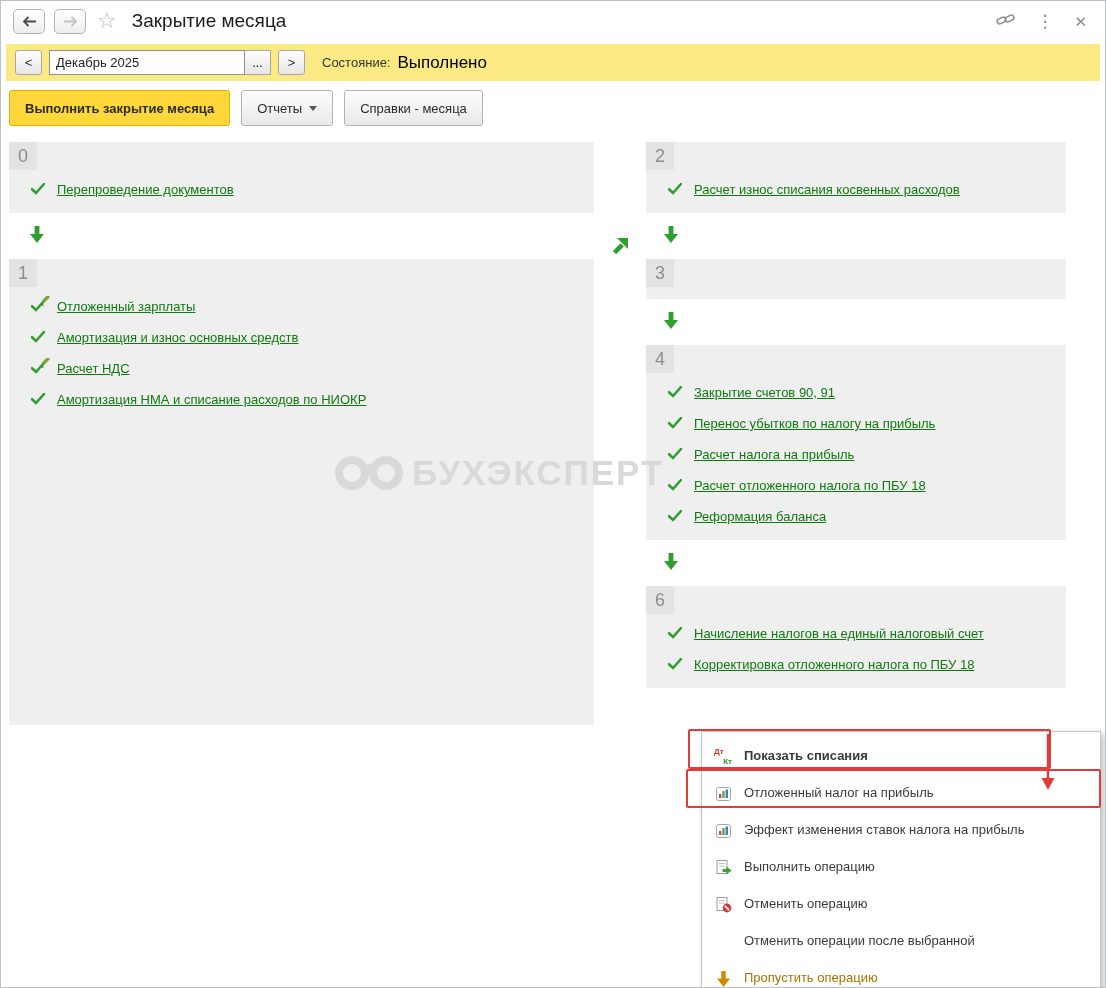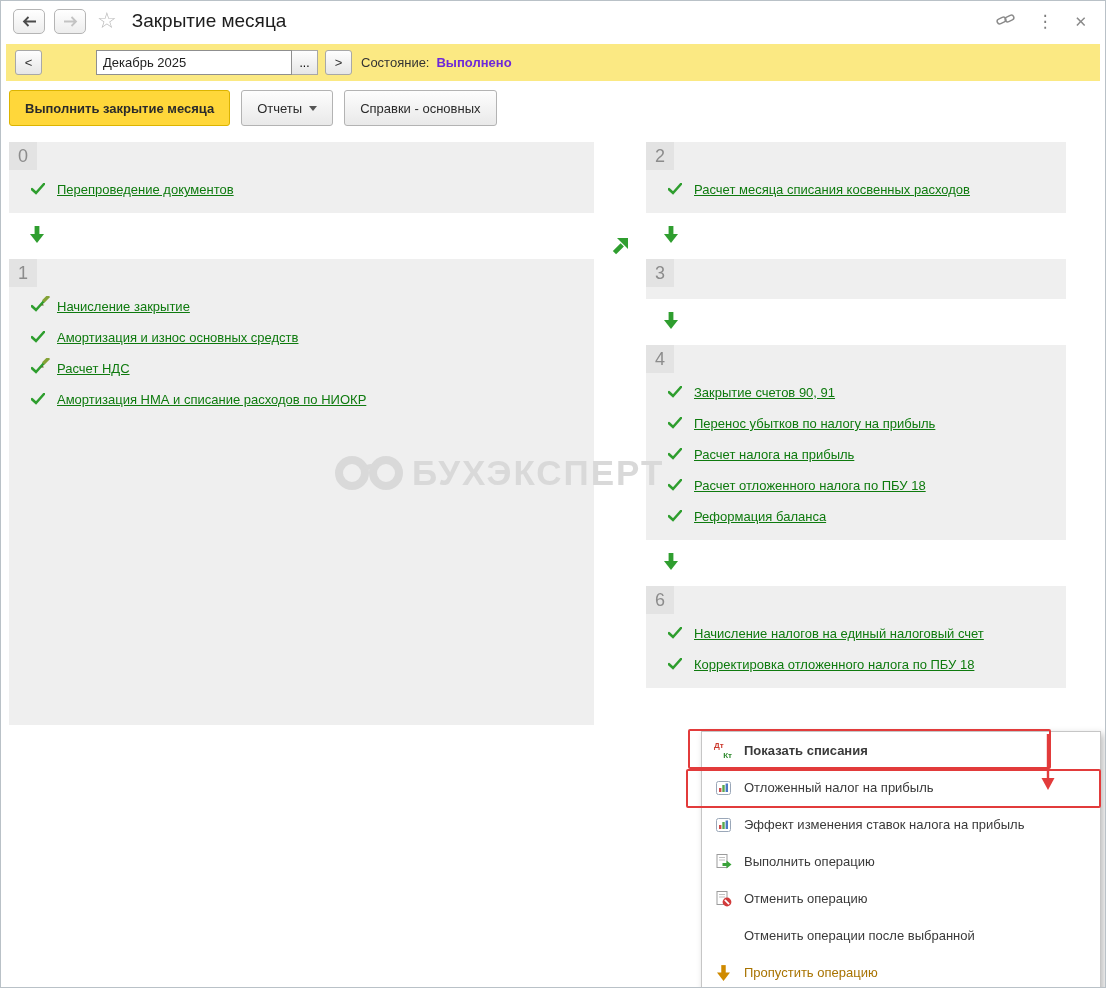--- a/index.html
+++ b/index.html
@@ -18,27 +18,27 @@
   .star { font-size:22px; color:#b8b8b8; line-height:1; margin-left:2px; }
   .win-title { font-size:19px; color:#1d1d1d; margin-left:6px; }
   .titlebar .spacer { flex:1; }
   .tb-icon { color:#7d7d7d; font-size:17px; padding:2px 6px; cursor:pointer; line-height:1; }
   .tb-icon.close { font-size:15px; color:#8a8a8a; }
 
   
   .period-bar { margin:3px 5px 0; background:#fbe983; height:37px; display:flex; align-items:center; gap:7px; padding:0 9px; }
   .sq-btn { min-width:27px; height:25px; border:1px solid #a8a8a8; border-radius:3px;
     background:linear-gradient(#fefefe,#e6e6e6); font-size:13px; color:#333; display:flex; align-items:center; justify-content:center; cursor:pointer; }
-  .period-field { display:flex; align-items:center;margin-left:47px; }
+  .period-field { display:flex; align-items:center; }
   .period-field input { width:196px; height:25px; border:1px solid #8f8f8f; padding:0 6px; font-size:13px;
     font-family:"Liberation Sans","DejaVu Sans",sans-serif; color:#222; background:#fff; }
   .dots-btn { width:26px; height:25px; border:1px solid #a8a8a8; border-left:none; background:linear-gradient(#fefefe,#e6e6e6);
     font-size:12px; display:flex; align-items:flex-end; justify-content:center; padding-bottom:4px; cursor:pointer; }
-  .status-label { margin-left:2px; font-size:13px; color:#333; }
-  .status-value { font-size:13px; font-weight:bold; color:#6d28d9; }
+  .status-label { margin-left:10px; font-size:13px; color:#333; }
+  .status-value { font-size:17px; font-weight:normal; color:#000000; }
 
   
   .toolbar { display:flex; align-items:center; gap:11px; padding:9px 8px 8px; }
   .btn { height:36px; padding:0 15px; border:1px solid #b3b3b3; border-radius:3px;
     background:linear-gradient(#fdfdfd,#e9e9e9); font-size:13px; color:#2b2b2b; display:flex; align-items:center; gap:7px; cursor:pointer;
     font-family:"Liberation Sans","DejaVu Sans",sans-serif; }
   .btn-primary { background:#ffd73a; border:1px solid #dcb400; font-weight:bold; }
   .caret { width:0; height:0; border-left:4px solid transparent; border-right:4px solid transparent; border-top:5px solid #555; }
 
   
@@ -61,21 +61,21 @@
   .arrow-row-r { padding-left:18px; }
   .diag-arrow { position:absolute; top:96px; left:16px; }
 
   
   .watermark { position:absolute; left:333px; top:452px; display:flex; align-items:flex-start; gap:4px; pointer-events:none; }
   .watermark .wm-text { font-size:35px; font-weight:bold; color:#d9d9d9; letter-spacing:2px; }
 
   
   .context-menu { position:absolute; left:700px; top:730px; width:400px; background:#fff;
     border:1px solid #c6c6c6; box-shadow:3px 3px 7px rgba(0,0,0,.25); z-index:40; }
-  .menu-item { height:37px; display:flex; align-items:center; gap:11px; padding:4px 12px; font-size:13px; color:#3a3a3a; cursor:pointer; }
+  .menu-item { height:37px; display:flex; align-items:flex-start; gap:11px; padding:16px 12px; font-size:13px; color:#3a3a3a; cursor:pointer; }
   .menu-item.bold .mi-label { font-weight:bold; }
   .menu-item.orange .mi-label { color:#a87300; }
   .mi-icon { width:19px; height:17px; display:inline-flex; align-items:center; justify-content:center; flex:none; position:relative; }
   .dtkt .dt { position:absolute; top:-1px; left:0; font-size:8px; font-weight:bold; color:#cc3a2e; }
   .dtkt .kt { position:absolute; bottom:-1px; right:1px; font-size:8px; font-weight:bold; color:#2d8a2d; }
 
   
   .red-box { position:absolute; border:2px solid #e23b3b; border-radius:2px; z-index:60; pointer-events:none; }
   .red-box-1 { left:687px; top:728px; width:363px; height:40px; }
   .red-box-2 { left:685px; top:768px; width:415px; height:39px; }
@@ -122,21 +122,21 @@
   <span class="status-label">Состояние:</span>
   <span class="status-value">Выполнено</span>
 </div>
 
 <div class="toolbar">
   <button class="btn btn-primary">Выполнить закрытие месяца</button>
   <button class="btn">
     <span>Отчеты</span>
     <span class="caret"></span>
   </button>
-  <button class="btn">Справки - основных</button>
+  <button class="btn">Справки - месяца</button>
 </div>
 
 <div class="content">
 
   <div class="col-left">
     <div class="block">
       <div class="block-num">0</div>
       <div class="op-row">
         <span class="ic">
             <svg width="14" height="12" viewBox="0 0 14 12">
@@ -159,21 +159,21 @@
       <div class="op-row">
         <span class="ic">
           <svg width="14" height="12" viewBox="0 0 14 12">
               <path d="M1 6.2 L5 10 L13 1" stroke="#2e9e2e" stroke-width="2.6" fill="none" stroke-linecap="round"></path>
             </svg>
           <svg class="pen" width="10" height="10" viewBox="0 0 10 10">
               <rect x="3.4" y="-1.4" width="3.4" height="8" transform="rotate(45 5 2.6)" fill="#84a236"></rect>
               <polygon points="1.2,7.4 3.1,9.3 0.2,9.8" fill="#5d712a"></polygon>
             </svg>
         </span>
-        <a class="op-link">Начисление закрытие</a>
+        <a class="op-link">Отложенный зарплаты</a>
       </div>
       <div class="op-row">
         <span class="ic">
             <svg width="14" height="12" viewBox="0 0 14 12">
               <path d="M1 6.2 L5 10 L13 1" stroke="#2e9e2e" stroke-width="2.6" fill="none" stroke-linecap="round"></path>
             </svg>
           </span>
         <a class="op-link">Амортизация и износ основных средств</a>
       </div>
       <div class="op-row">
@@ -210,21 +210,21 @@
 
   <div class="col-right">
     <div class="block">
       <div class="block-num">2</div>
       <div class="op-row">
         <span class="ic">
             <svg width="14" height="12" viewBox="0 0 14 12">
               <path d="M1 6.2 L5 10 L13 1" stroke="#2e9e2e" stroke-width="2.6" fill="none" stroke-linecap="round"></path>
             </svg>
           </span>
-        <a class="op-link">Расчет месяца списания косвенных расходов</a>
+        <a class="op-link">Расчет износ списания косвенных расходов</a>
       </div>
     </div>
 
     <div class="arrow-row arrow-row-r">
       <span><svg width="14" height="17" viewBox="0 0 14 17">
             <rect x="4.6" y="0" width="4.8" height="9" fill="#2f9e2f"></rect>
             <polygon points="0,8 14,8 7,17" fill="#2f9e2f"></polygon>
           </svg></span>
     </div>
 

